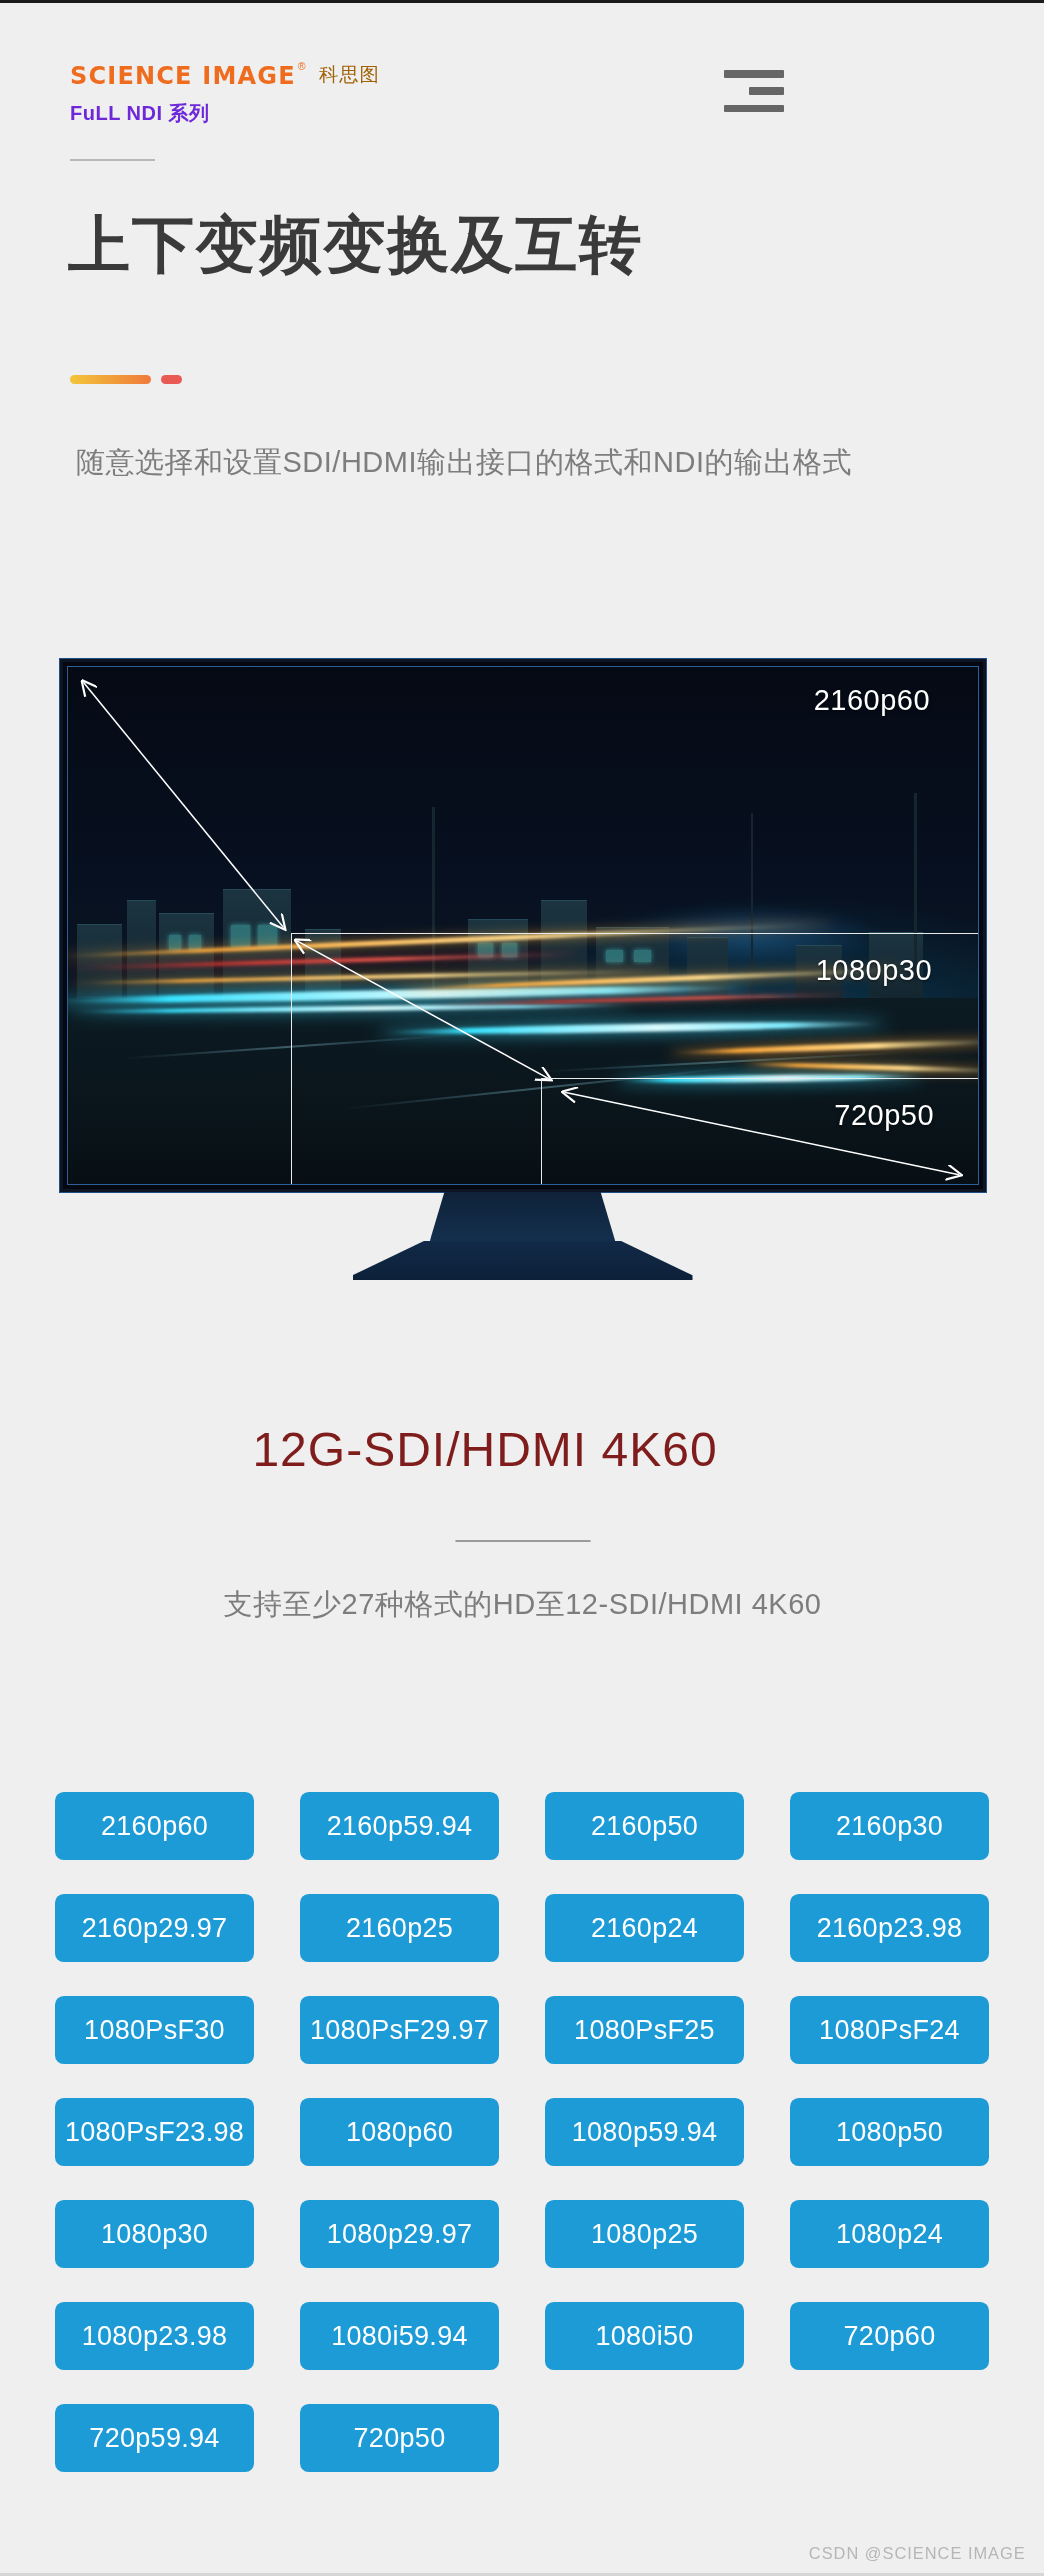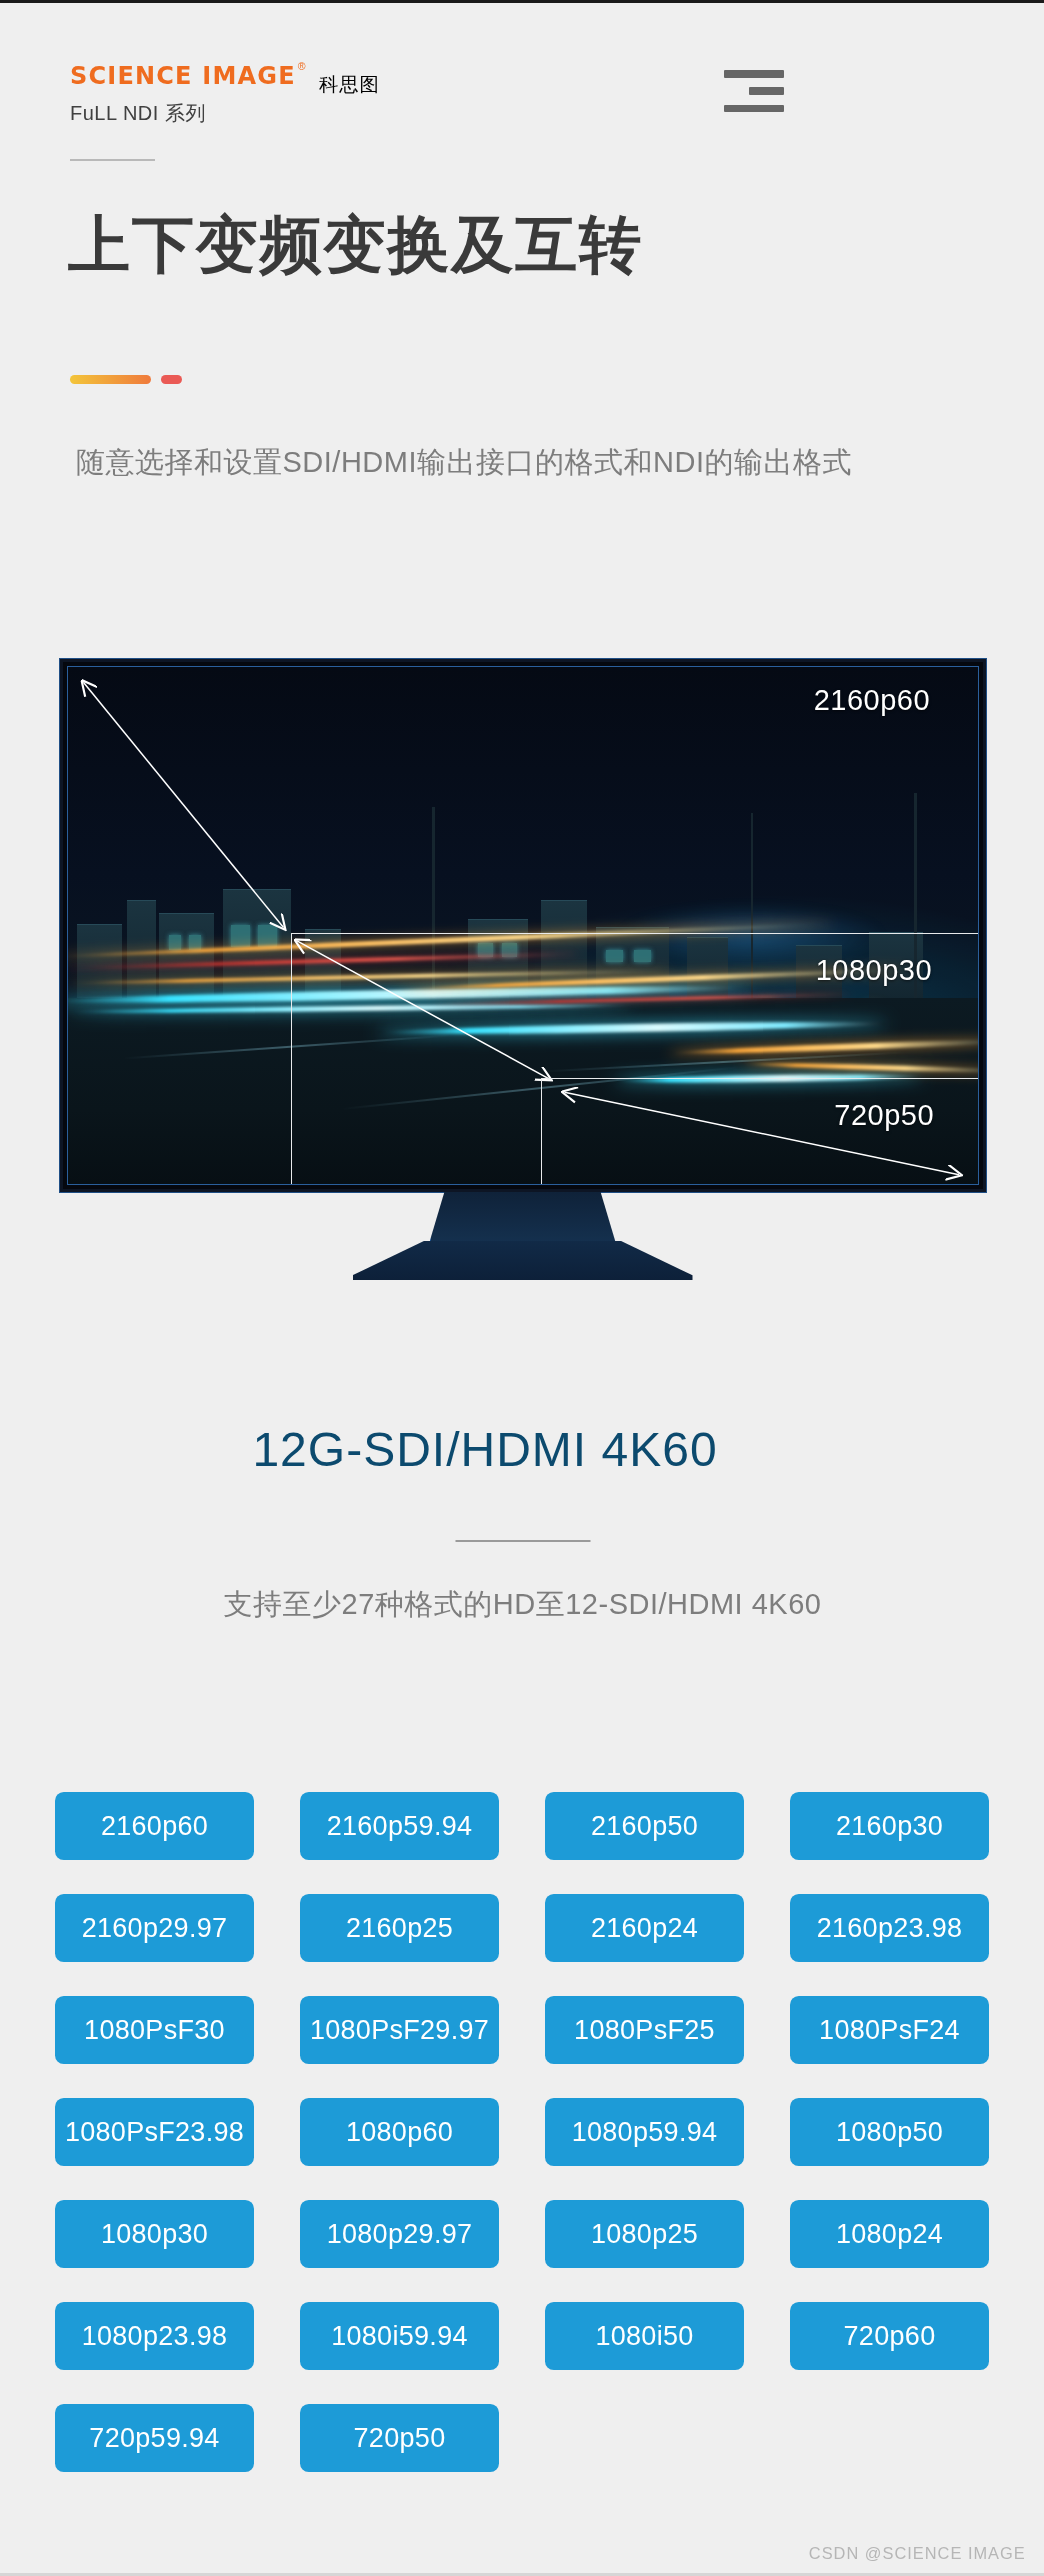--- a/index.html
+++ b/index.html
@@ -42,32 +42,33 @@
   .brand-reg{
     font-size:10.6px;
     color:#ef6c1f;
     vertical-align:super;
     margin-left:1.9px;
     position:relative;
     top:-2.9px;
   }
   .brand-cn{
     font-size:19.3px;
-    color:#000000;
+    color:#a16207;
     margin-left:13.5px;
     letter-spacing:1px;
     position:relative;
-    top:11px;
+    top:1px;
     font-family:Liberation Serif, serif;
   }
   .brand-series{
     margin-top:11.6px;
     font-size:20px;
-    color:#404040;
+    color:#6d28d9;
     letter-spacing:0.5px;
+    font-weight:bold;
   }
   .brand-rule{
     position:absolute;
     left:70px; top:159px;
     width:85px; height:1.9px;
     background:#b9b9b9;
   }
   .hamburger{
     position:absolute;
     right:70px; top:70px;
@@ -245,21 +246,21 @@
     box-shadow:0 1px 0 #2a62a0;
   }
 
   
   .headline{
     position:absolute;
     left:0; top:1422px;
     width:970px;
     text-align:center;
     font-size:48px;
-    color:#0c4a6e;
+    color:#7f1d1d;
     letter-spacing:1px;
   }
   .hl-rule{
     position:absolute;
     left:50%; top:1540px;
     transform:translateX(-50%);
     width:135px; height:1.9px;
     background:#9a9a9a;
   }
   .hl-desc{

